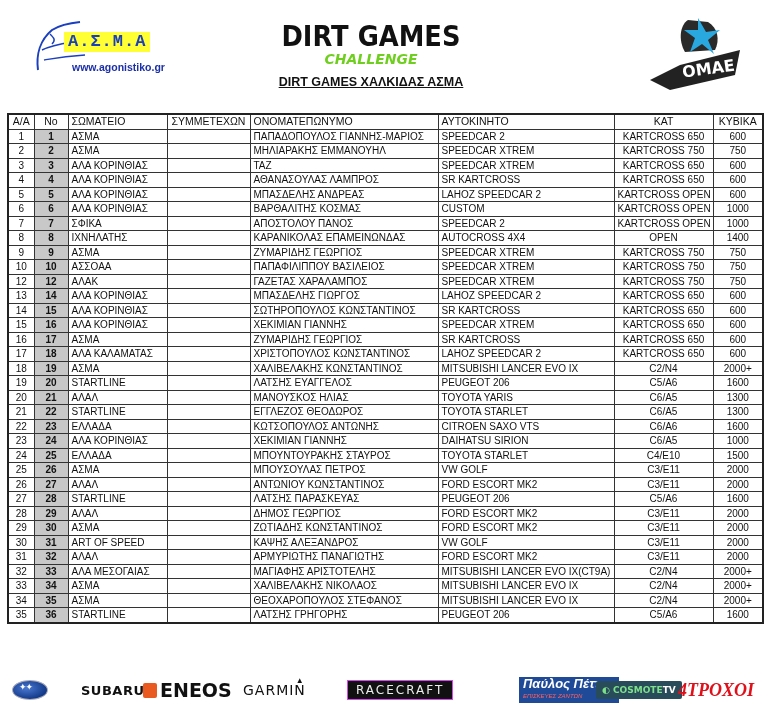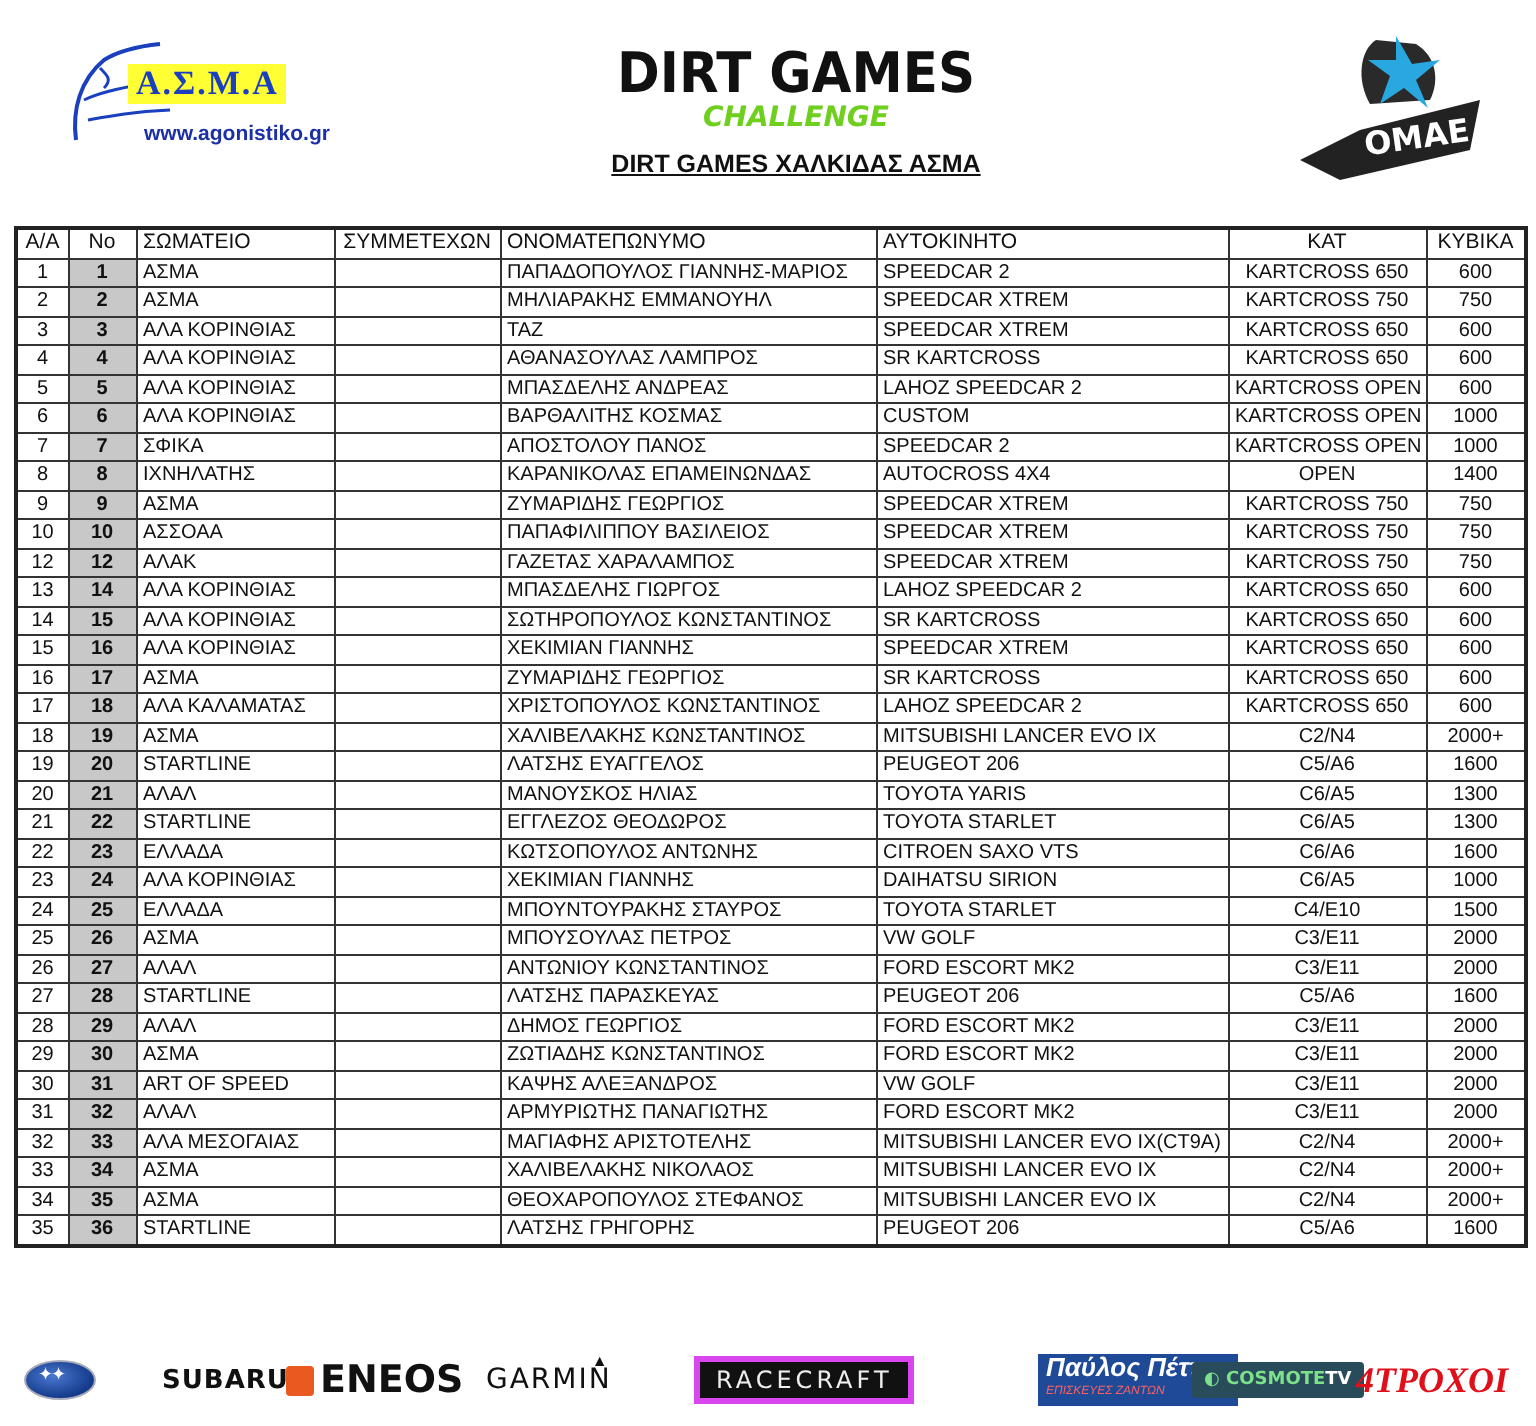--- a/index.html
+++ b/index.html
@@ -1,24 +1,24 @@
 <!DOCTYPE html>
 <html><head>
 <meta charset="utf-8">
 <style>
   html, body { margin: 0; padding: 0; background: #ffffff; }
   body { width: 768px; height: 713px; position: relative; overflow: hidden; font-family: "Liberation Sans", sans-serif; color: #111; }
 
   
   .asma-logo { position: absolute; left: 30px; top: 20px; width: 140px; height: 60px; }
   .asma-logo .swoosh { position: absolute; left: 0; top: 0; width: 60px; height: 55px; }
-  .asma-logo .asma-text { position: absolute; left: 34px; top: 12px; background: #ffff33; color: #1a3fbf; font-weight: bold; font-size: 17px; letter-spacing: 1px; padding: 0 4px; line-height: 20px; font-family: Liberation Serif, serif; }
+  .asma-logo .asma-text { position: absolute; left: 34px; top: 12px; background: #ffff33; color: #1a3fbf; font-weight: bold; font-size: 17px; letter-spacing: 1px; padding: 0 4px; line-height: 20px; font-family: Liberation Mono, monospace; }
   .asma-logo .asma-url { position: absolute; left: 42px; top: 41px; color: #1b2fa8; font-weight: bold; font-size: 10.5px; font-family: "Liberation Sans", sans-serif; }
 
-  .title-block { position: absolute; left: 283px; top: 22px; width: 230px; text-align: center; }
+  .title-block { position: absolute; left: 256px; top: 22px; width: 230px; text-align: center; }
   .title-main { font-family: "DejaVu Sans", sans-serif; font-weight: bold; font-size: 28px; letter-spacing: 0px; color: #111; line-height: 30px; transform: scaleX(0.92); }
   .title-sub { font-family: "DejaVu Sans", sans-serif; font-weight: bold; font-size: 14px; color: #6fcf1f; line-height: 14px; font-style: italic; }
   .title-event { font-family: "Liberation Sans", sans-serif; font-weight: bold; font-size: 12.5px; color: #111; margin-top: 9px; text-decoration: underline; }
 
   .omae-logo { position: absolute; left: 640px; top: 10px; width: 110px; height: 90px; }
 
   
   table.entries { position: absolute; left: 7px; top: 113px; border-collapse: collapse; table-layout: fixed; width: 755px; }
   table.entries th, table.entries td { border: 1px solid #333; height: 13.5px; padding: 0 3px; font-size: 10px; line-height: 13px; white-space: nowrap; overflow: hidden; font-family: "Liberation Sans", sans-serif; }
   table.entries th { font-weight: normal; font-size: 10.5px; }
@@ -32,21 +32,21 @@
 
   
   .sponsors { position: absolute; left: 0; top: 675px; width: 768px; height: 30px; }
   .sp { position: absolute; top: 0; height: 30px; display: flex; align-items: center; }
   .subaru-icon { width: 34px; height: 18px; border-radius: 50%; background: radial-gradient(ellipse at 40% 40%, #4a78d0, #143a8a 70%); border: 1px solid #aab; margin-right: 5px; position: relative; }
   .subaru-icon::after { content: "✦✦"; position: absolute; left: 6px; top: 1px; font-size: 9px; color: #fff; letter-spacing: -1px; }
   .subaru-text { font-weight: bold; font-size: 13px; color: #111; letter-spacing: 0.5px; font-family: "DejaVu Sans", sans-serif; margin-left: 28px; }
   .eneos-icon { width: 14px; height: 15px; background: #e85a1f; border-radius: 2px; margin-right: 3px; }
   .eneos-text { font-weight: bold; font-size: 19px; color: #111; font-family: "DejaVu Sans", sans-serif; }
   .garmin-text { font-size: 14px; color: #111; letter-spacing: 1px; font-family: "DejaVu Sans", sans-serif; }
-  .racecraft-box { background: #111; color: #eee; border: 3px solid #d946ef; font-size: 12px; letter-spacing: 2px; padding: 2px 8px; font-family: "DejaVu Sans", sans-serif; }
+  .racecraft-box { background: #111; color: #eee; border: 1px solid #d946ef; font-size: 12px; letter-spacing: 2px; padding: 2px 8px; font-family: "DejaVu Sans", sans-serif; }
   .pettas-box { background: #1f4a98; color: #fff; padding: 1px 4px; line-height: 12px; margin-left: 35px; }
   .pettas-main { font-weight: bold; font-style: italic; font-size: 13px; display: block; }
   .pettas-sub { font-size: 6px; color: #ff6060; display: block; font-style: italic; }
   .cosmote-box { background: #284c5a; color: #7de08a; font-weight: bold; font-size: 9px; padding: 4px 6px; border-radius: 2px; font-family: "DejaVu Sans", sans-serif; }
   .cosmote-box .tv { color: #fff; }
   .troxoi-text { font-weight: bold; font-style: italic; font-size: 18px; color: #e0101a; font-family: Liberation Serif, serif; }
 </style>
 </head>
 <body>
 

